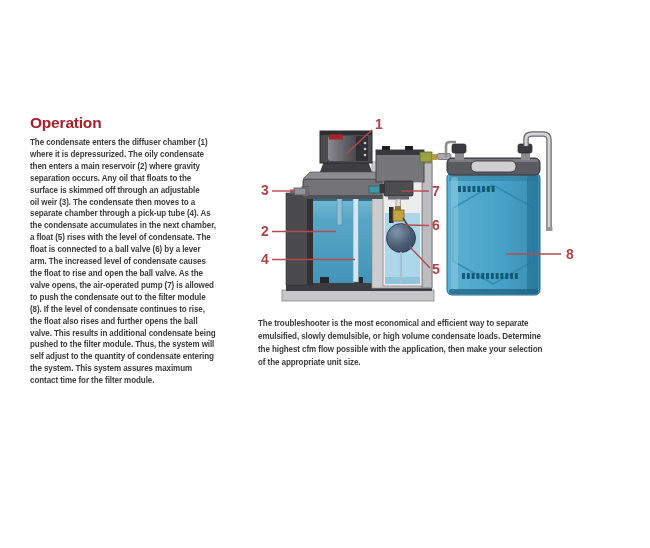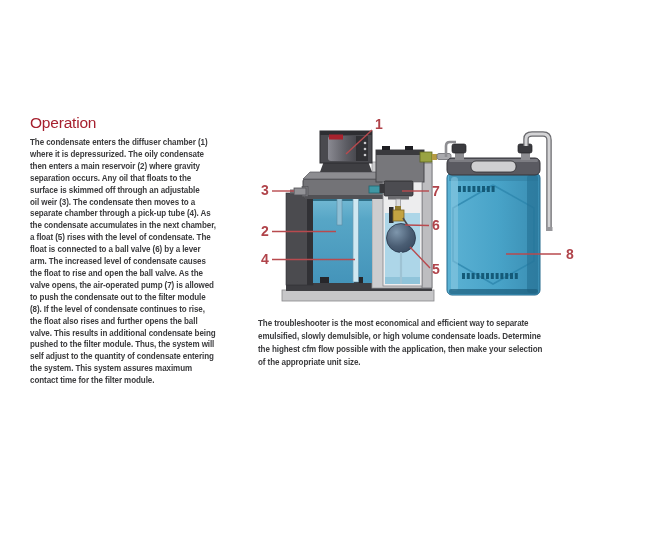--- a/index.html
+++ b/index.html
@@ -2,21 +2,21 @@
 <html><head>
 <meta charset="utf-8">
 <style>
   html,body{margin:0;padding:0;}
   body{
     width:650px;height:548px;background:#ffffff;position:relative;overflow:hidden;
     font-family:"Liberation Sans", sans-serif;
   }
   .heading{
     position:absolute;left:30px;top:114px;
-    font-size:15.5px;font-weight:normal;color:#a6202e;letter-spacing:-0.2px;
+    font-size:15.5px;font-weight:bold;color:#a6202e;letter-spacing:-0.2px;
   }
   .para{
     white-space:pre-line;font-weight:bold;color:#3c3c3e;
     transform-origin:0 0;transform:scaleX(0.82);
   }
   .para-left{
     position:absolute;left:30px;top:136px;width:310px;
     font-size:9.8px;line-height:11.9px;letter-spacing:-0.1px;
   }
   .para-right{

